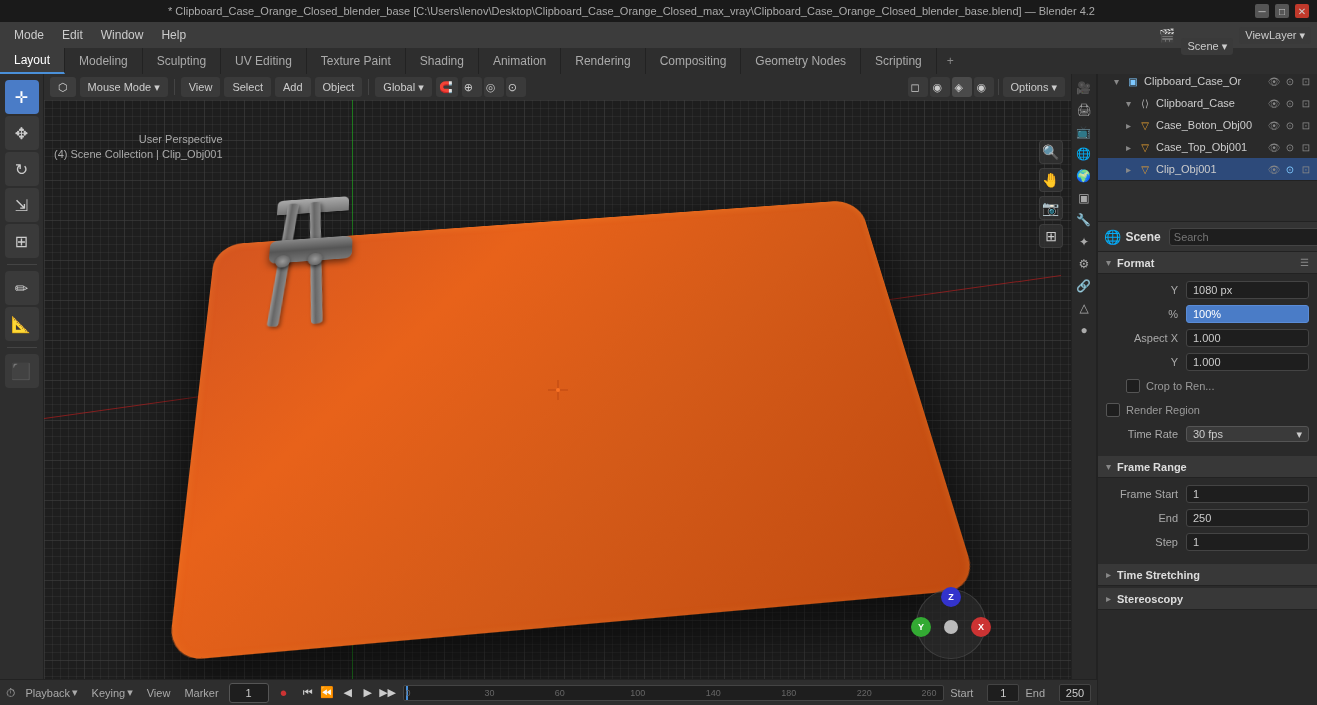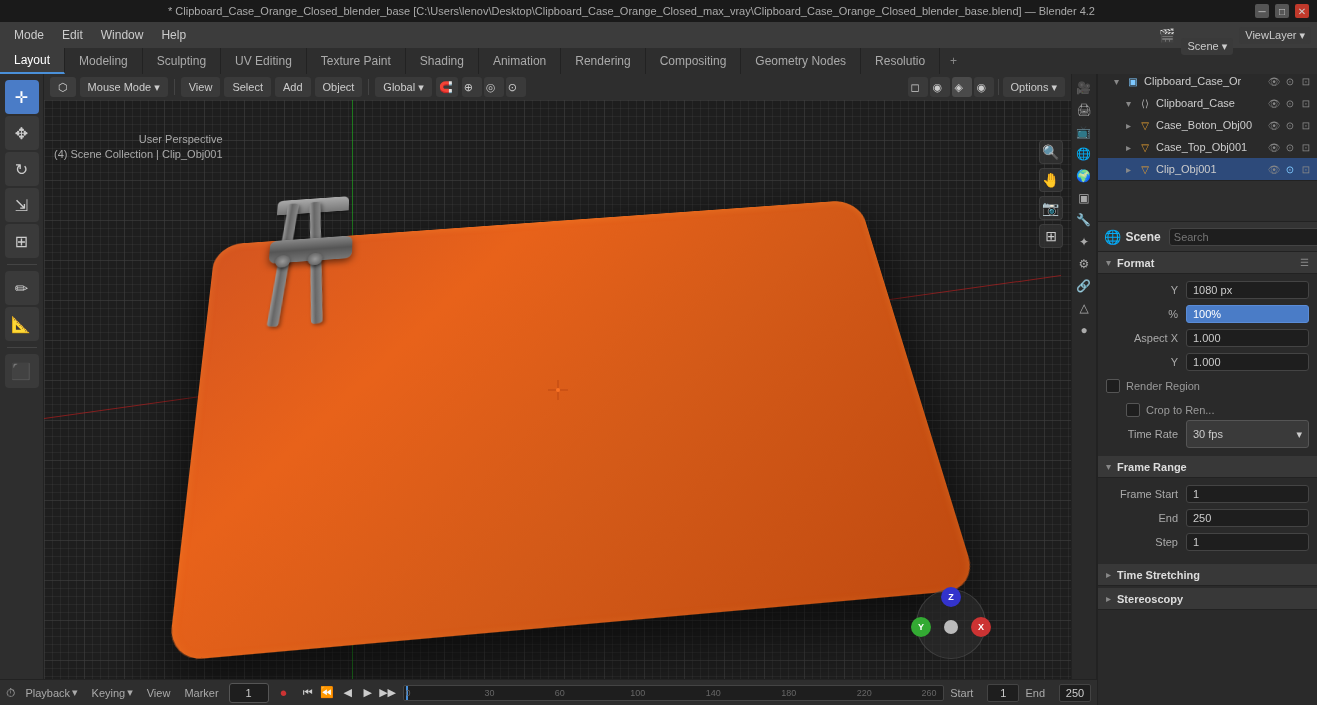--- a/index.html
+++ b/index.html
@@ -286,21 +286,21 @@
       background: #1e1e1e;
       border: 1px solid #555;
       border-radius: 2px;
       margin-right: 6px;
     }
     .prop-checkbox-label {
       font-size: 11px; color: #999;
     }
     .prop-dropdown {
       flex: 1;
-      height: 28px;
+      height: 16px;
       background: #3a3a3a;
       border: 1px solid #555;
       border-radius: 3px;
       display: flex; align-items: center;
       padding: 0 6px;
       font-size: 11px;
       color: #ccc;
       cursor: pointer;
       justify-content: space-between;
     }
@@ -739,21 +739,21 @@
   <div class="workspace-tab active">Layout</div>
   <div class="workspace-tab">Modeling</div>
   <div class="workspace-tab">Sculpting</div>
   <div class="workspace-tab">UV Editing</div>
   <div class="workspace-tab">Texture Paint</div>
   <div class="workspace-tab">Shading</div>
   <div class="workspace-tab">Animation</div>
   <div class="workspace-tab">Rendering</div>
   <div class="workspace-tab">Compositing</div>
   <div class="workspace-tab">Geometry Nodes</div>
-  <div class="workspace-tab">Resolutio</div>
+  <div class="workspace-tab">Scripting</div>
   <div class="workspace-add-btn">+</div>
 </div>
 
 <div id="left-toolbar">
   <div class="tool-btn active" title="Cursor">✛</div>
   <div class="tool-btn" title="Move">✥</div>
   <div class="tool-btn" title="Rotate">↻</div>
   <div class="tool-btn" title="Scale">⇲</div>
   <div class="tool-btn" title="Transform">⊞</div>
   <div class="tool-separator"></div>
@@ -983,26 +983,26 @@
         </div>
         <div class="prop-row">
           <span class="prop-label">Aspect X</span>
           <div class="prop-value">1.000</div>
         </div>
         <div class="prop-row">
           <span class="prop-label">Y</span>
           <div class="prop-value">1.000</div>
         </div>
         <div class="prop-row">
+          <div class="prop-checkbox" style="margin-left:20px;"></div>
+          <span class="prop-checkbox-label">Crop to Ren...</span>
+        </div>
+        <div class="prop-row">
           <div class="prop-checkbox"></div>
           <span class="prop-checkbox-label">Render Region</span>
-        </div>
-        <div class="prop-row">
-          <div class="prop-checkbox" style="margin-left:20px;"></div>
-          <span class="prop-checkbox-label">Crop to Ren...</span>
         </div>
         <div class="prop-row">
           <span class="prop-label">Time Rate</span>
           <div class="prop-dropdown">
             <span>30 fps</span>
             <span>▾</span>
           </div>
         </div>
       </div>
     </div>

